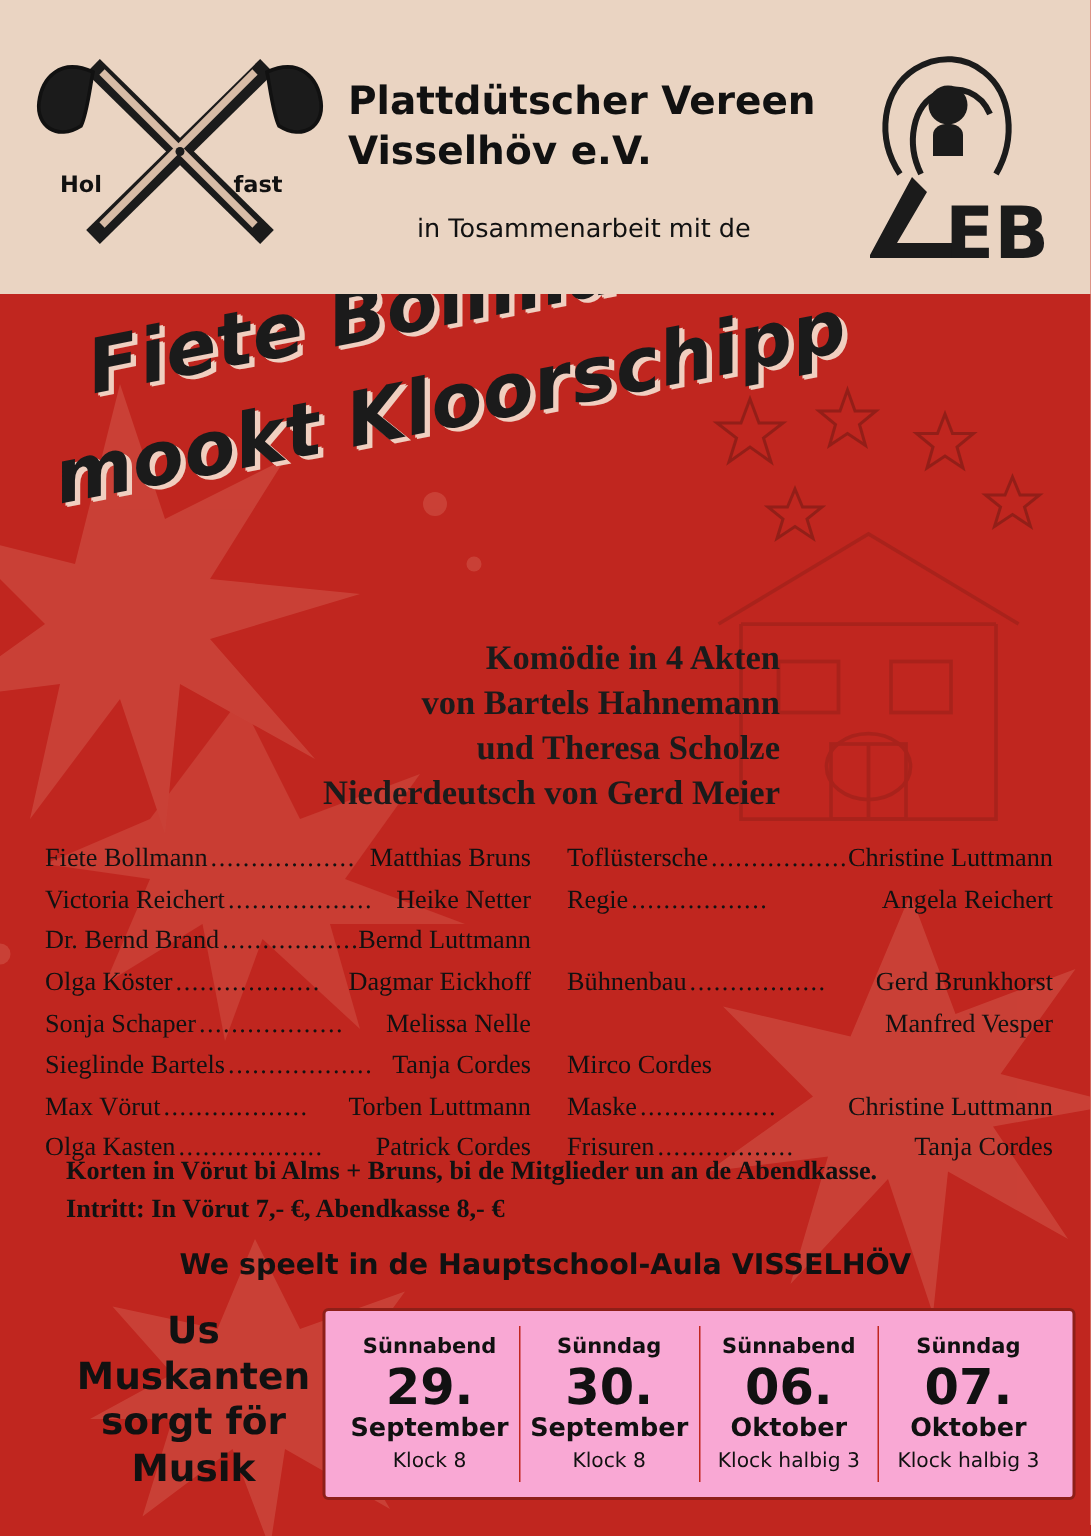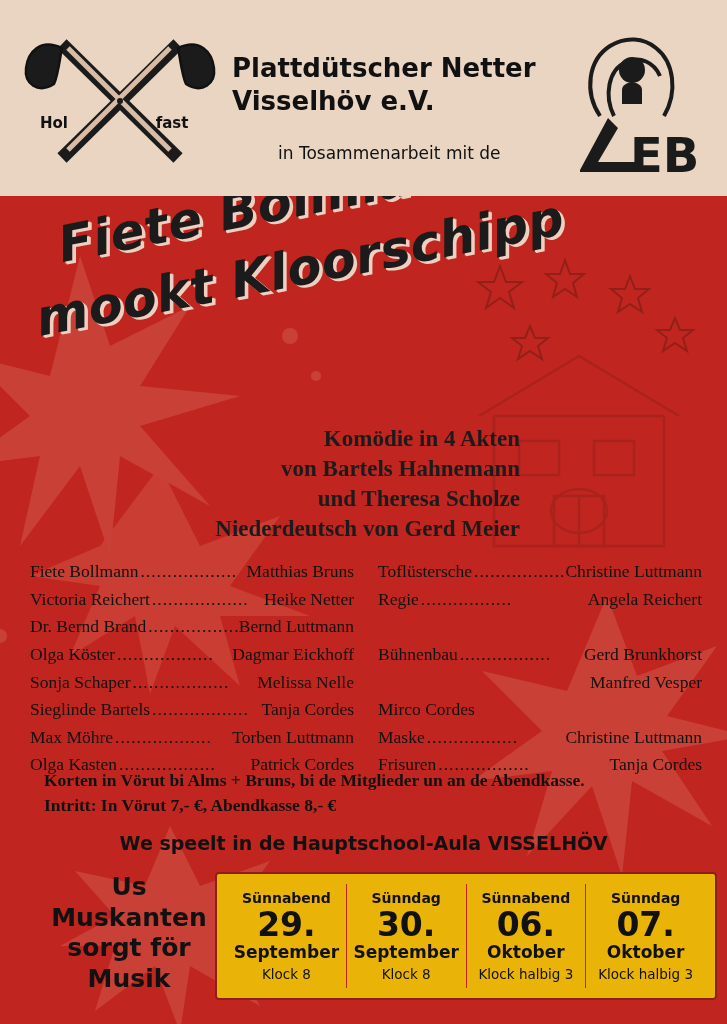--- a/index.html
+++ b/index.html
@@ -102,21 +102,21 @@
   .musicians {
     position:absolute; left:44px; top:676px; width:170px;
     text-align:center;
     font-family:"DejaVu Sans", sans-serif;
     font-weight:bold; font-size:25px; line-height:1.22; color:#111;
   }
 
   
   .dates {
     position:absolute; left:215px; top:676px; width:502px; height:128px;
-    background:#eab308;
+    background:#f9a8d4;
     border:2px solid #8e1f18;
     border-radius:4px;
     display:flex;
     box-sizing:border-box;
     padding:10px;
   }
   .date-box {
     flex:1 1 0; text-align:center; color:#111;
     display:flex; flex-direction:column; justify-content:center;
     border-right:1px solid #c0261f;
@@ -152,21 +152,21 @@
           <path d="M52 30 C30 20 18 34 16 50 C14 66 28 76 44 66 C48 58 50 40 52 30 Z" fill="#1b1b1b" stroke="#111"></path>
           <path d="M168 30 C190 20 202 34 204 50 C206 66 192 76 176 66 C172 58 170 40 168 30 Z" fill="#1b1b1b" stroke="#111"></path>
           <circle cx="110" cy="83" r="3" fill="#1b1b1b" stroke="none"></circle>
         </g>
         <text class="axe-text" x="30" y="110">Hol</text>
         <text class="axe-text" x="162" y="110" text-anchor="middle">fast</text>
       </svg>
     </div>
 
     <div class="club-name">
-      <div>Plattdütscher Netter</div>
+      <div>Plattdütscher Vereen</div>
       <div>Visselhöv e.V.</div>
     </div>
 
     <div class="coop-line">in Tosammenarbeit mit de</div>
 
     <div class="leb-logo">
       <svg width="145" height="160" viewBox="0 0 145 160">
         <g fill="none" stroke="#1b1b1b" stroke-width="4">
           <path d="M30 96 C14 72 18 40 40 26 C56 16 74 18 86 28 C104 42 108 72 94 96"></path>
           <path d="M44 96 C34 76 38 50 56 42 C70 36 84 42 90 56"></path>
@@ -276,21 +276,21 @@
             <span class="cast-role">Sonja Schaper</span>
             <span class="cast-dots">..................</span>
             <span class="cast-actor">Melissa Nelle</span>
           </div>
         <div class="cast-row">
             <span class="cast-role">Sieglinde Bartels</span>
             <span class="cast-dots">..................</span>
             <span class="cast-actor">Tanja Cordes</span>
           </div>
         <div class="cast-row">
-            <span class="cast-role">Max Möhre</span>
+            <span class="cast-role">Max Vörut</span>
             <span class="cast-dots">..................</span>
             <span class="cast-actor">Torben Luttmann</span>
           </div>
         <div class="cast-row">
             <span class="cast-role">Olga Kasten</span>
             <span class="cast-dots">..................</span>
             <span class="cast-actor">Patrick Cordes</span>
           </div>
       </div>
 

